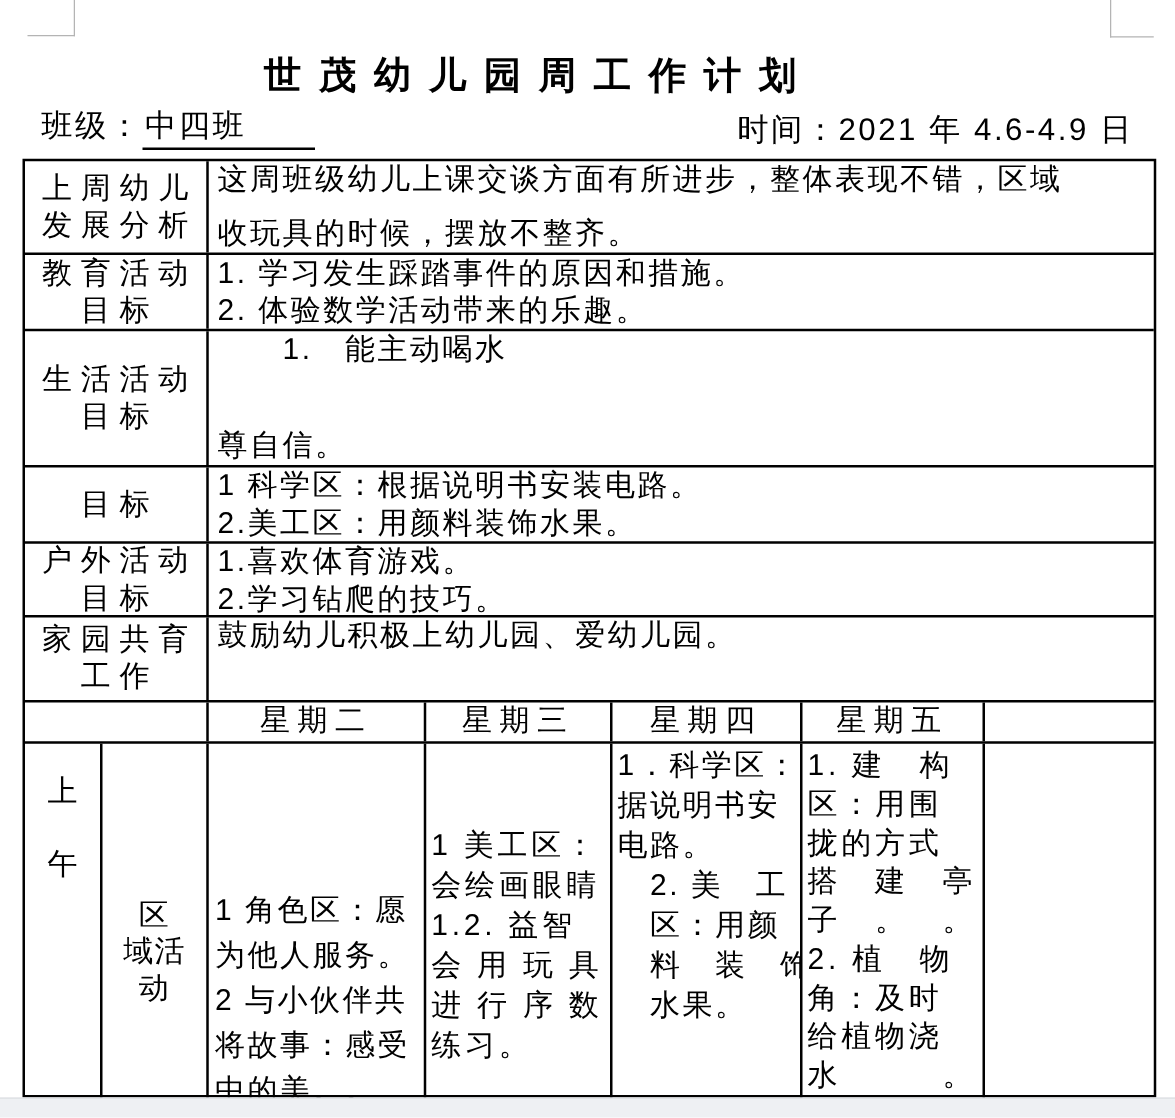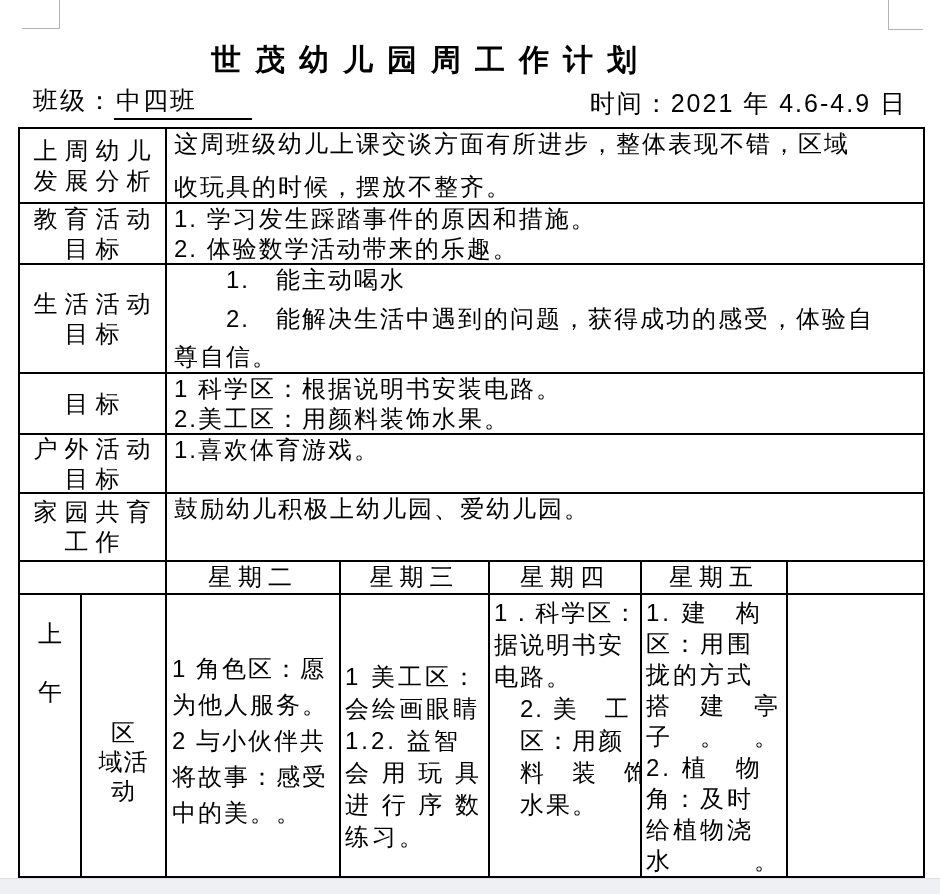--- a/index.html
+++ b/index.html
@@ -50,21 +50,21 @@
   }
   
   .hcell{border-right:2px solid #000;text-align:center;line-height:30px;letter-spacing:6px;}
   .hcell:last-child{border-right:none;}
   .hw1{width:147px;} .hw2{width:174px;} .hw3{width:149px;}
   .hw4{width:152px;} .hw5{width:146px;} .hwx{flex:1;}
   
   .dcell{border-right:2px solid #000;box-sizing:border-box;overflow:hidden;}
   .c-period{width:62px;text-align:center;font-size:24px;line-height:58px;padding-top:10px;}
   .c-activity{width:85px;text-align:center;line-height:29px;padding-top:123px;letter-spacing:1px;}
-  .c-tue{width:174px;padding:56px 2px 0 5px;line-height:36px;letter-spacing:2px;}
+  .c-tue{width:174px;padding:116px 2px 0 5px;line-height:36px;letter-spacing:2px;}
   .c-wed{width:149px;padding:66px 1px 0 4px;line-height:32px;letter-spacing:3px;}
   .c-thu{width:152px;padding:2px 1px 0 4px;line-height:32px;letter-spacing:2px;}
   .c-fri{width:146px;padding:2px 1px 0 4px;line-height:31px;letter-spacing:3px;}
   .c-extra{flex:1;border-right:none;}
   .ln{white-space:pre;}
   
   .bottom-strip{
     position:absolute;left:0;top:878px;width:940px;height:16px;
     background:#eef0f3;border-top:1px solid #dcdee2;
   }
@@ -106,21 +106,20 @@
       </div>
   </div>
 
   <div class="trow r3">
     <div class="cell lblcell">
         <div class="ln">生活活动</div>
         <div class="ln">目标</div>
       </div>
     <div class="cell ccell">
         <div class="ln">　　1.　能主动喝水</div>
-        <div class="ln">　　2.　能解决生活中遇到的问题，获得成功的感受，体验自</div>
         <div class="ln">尊自信。</div>
       </div>
   </div>
 
   <div class="trow r4">
     <div class="cell lblcell">
         <div class="ln">目标</div>
       </div>
     <div class="cell ccell">
         <div class="ln">1 科学区：根据说明书安装电路。</div>
@@ -128,20 +127,21 @@
       </div>
   </div>
 
   <div class="trow r5">
     <div class="cell lblcell">
         <div class="ln">户外活动</div>
         <div class="ln">目标</div>
       </div>
     <div class="cell ccell">
         <div class="ln">1.喜欢体育游戏。</div>
+        <div class="ln">2.学习钻爬的技巧。</div>
       </div>
   </div>
 
   <div class="trow r6">
     <div class="cell lblcell">
         <div class="ln">家园共育</div>
         <div class="ln">工作</div>
       </div>
     <div class="cell ccell">
         <div class="ln">鼓励幼儿积极上幼儿园、爱幼儿园。</div>

